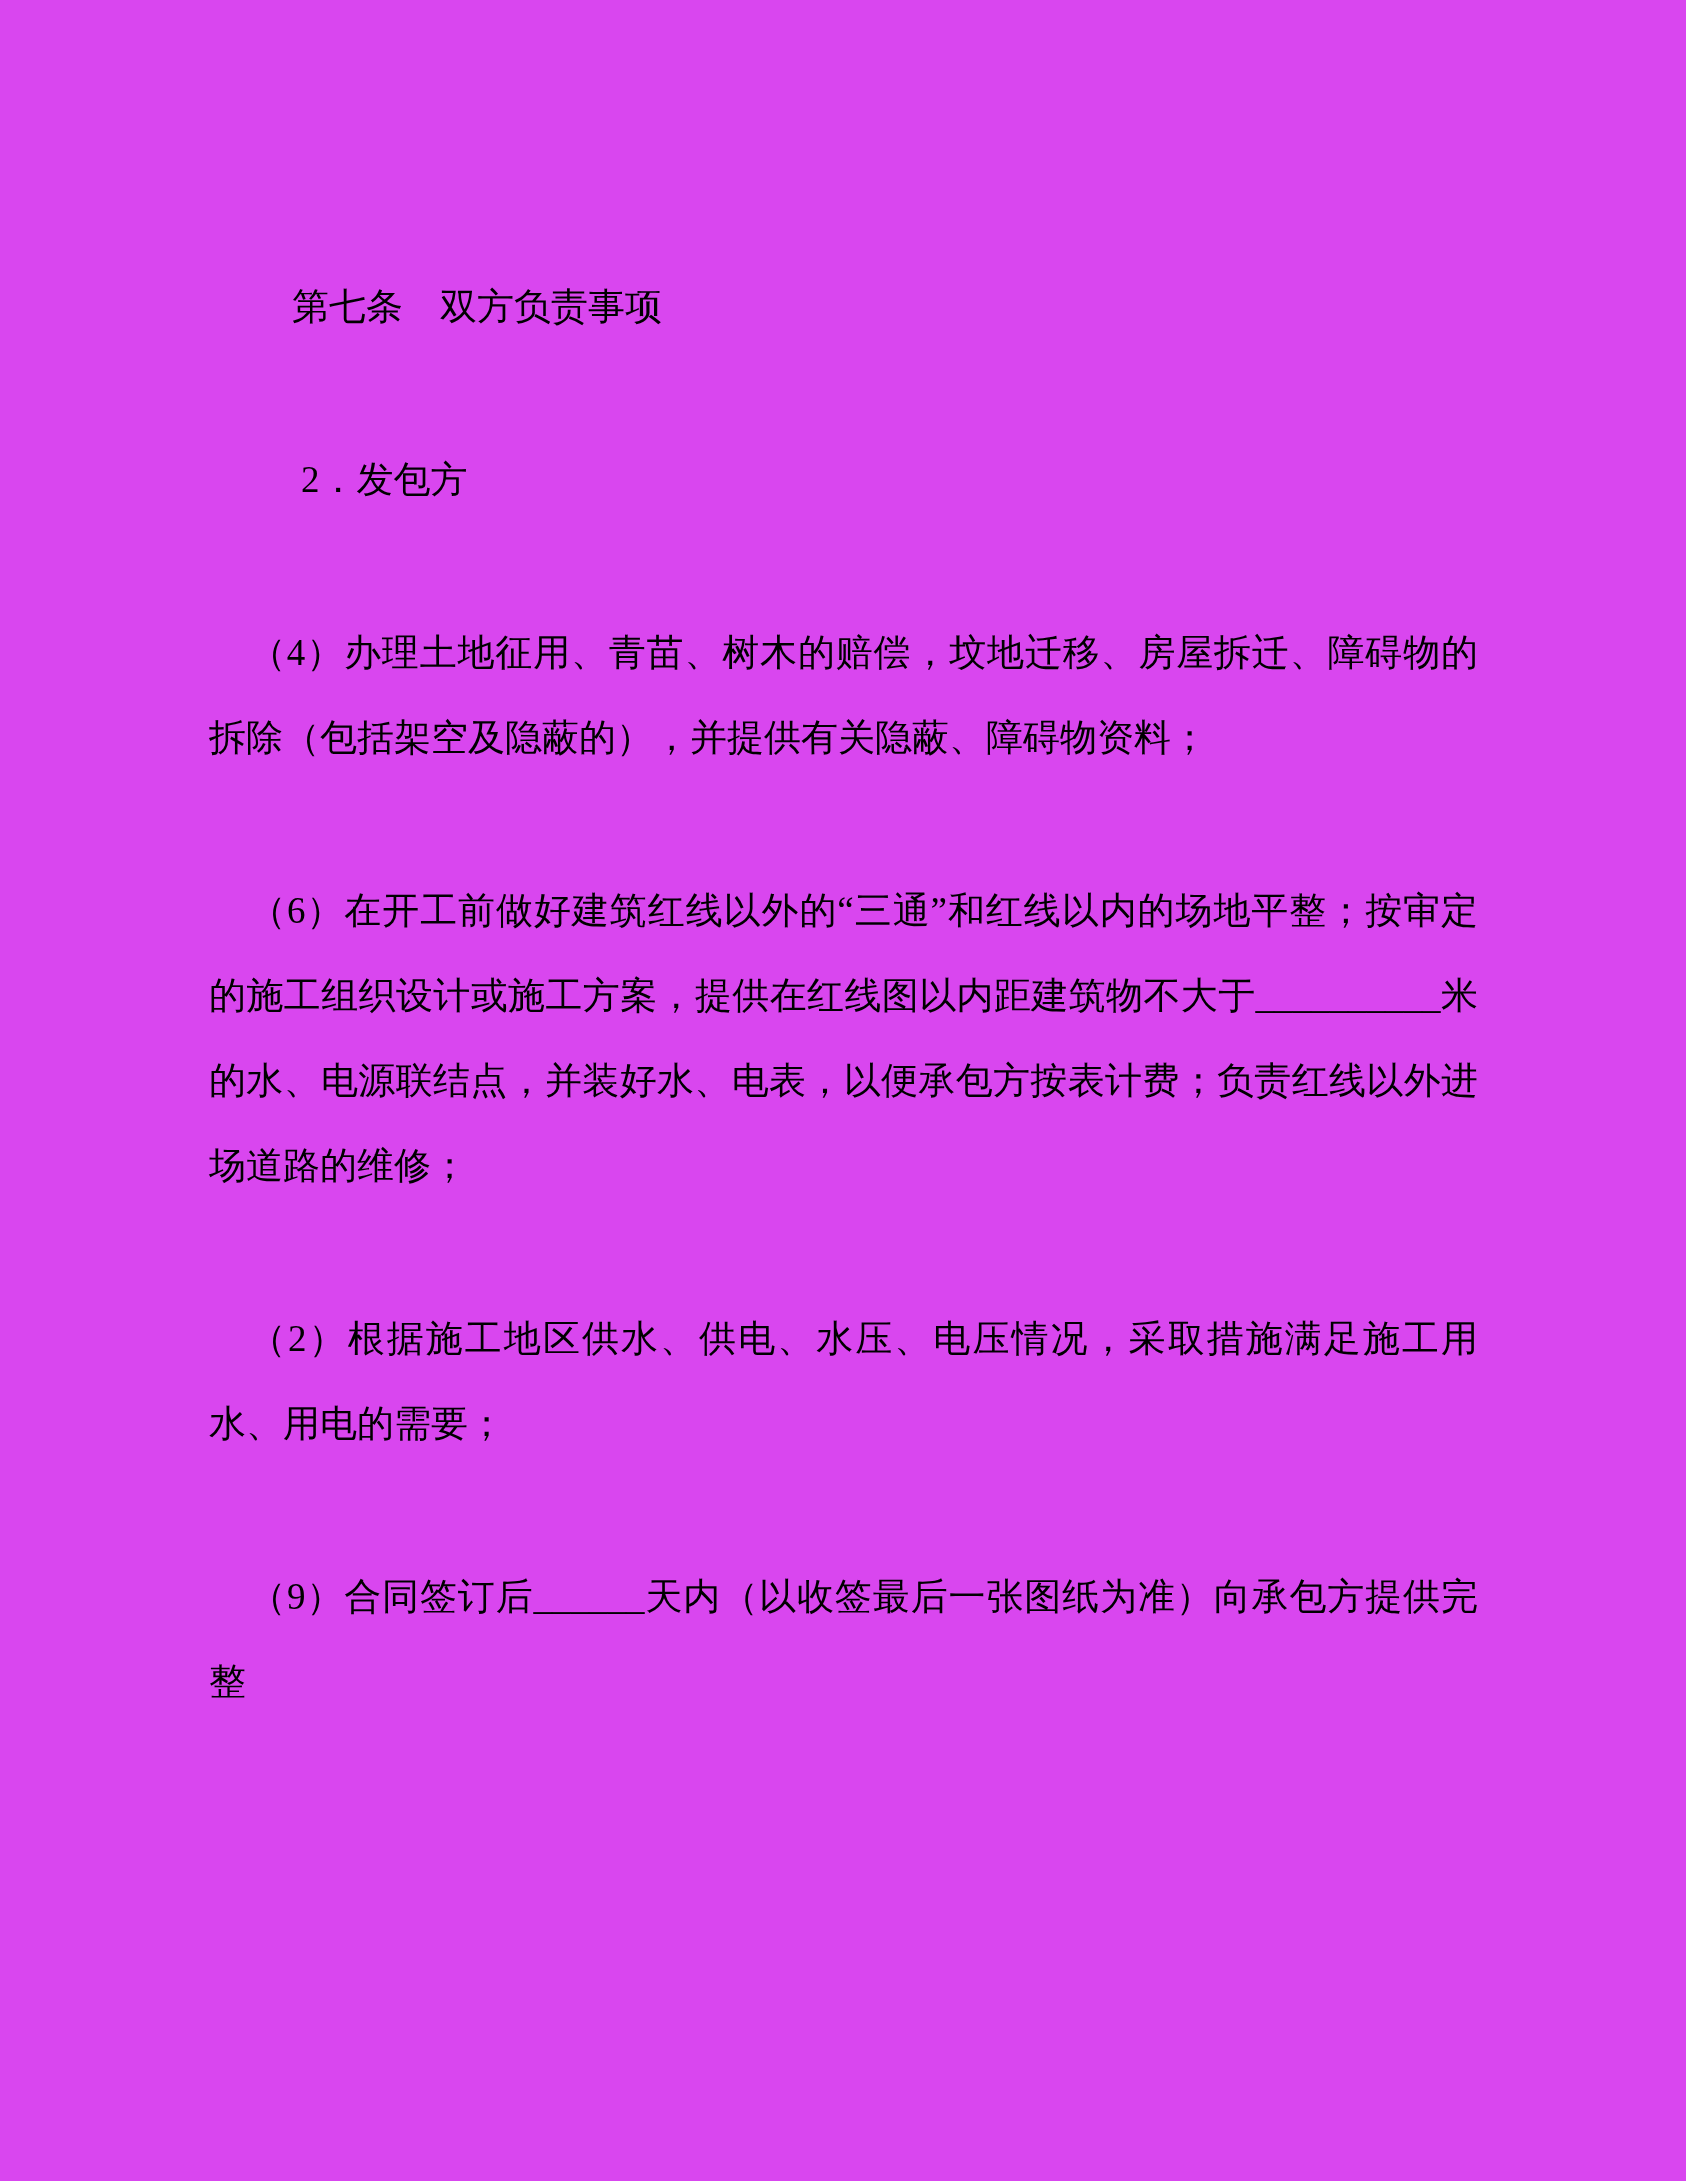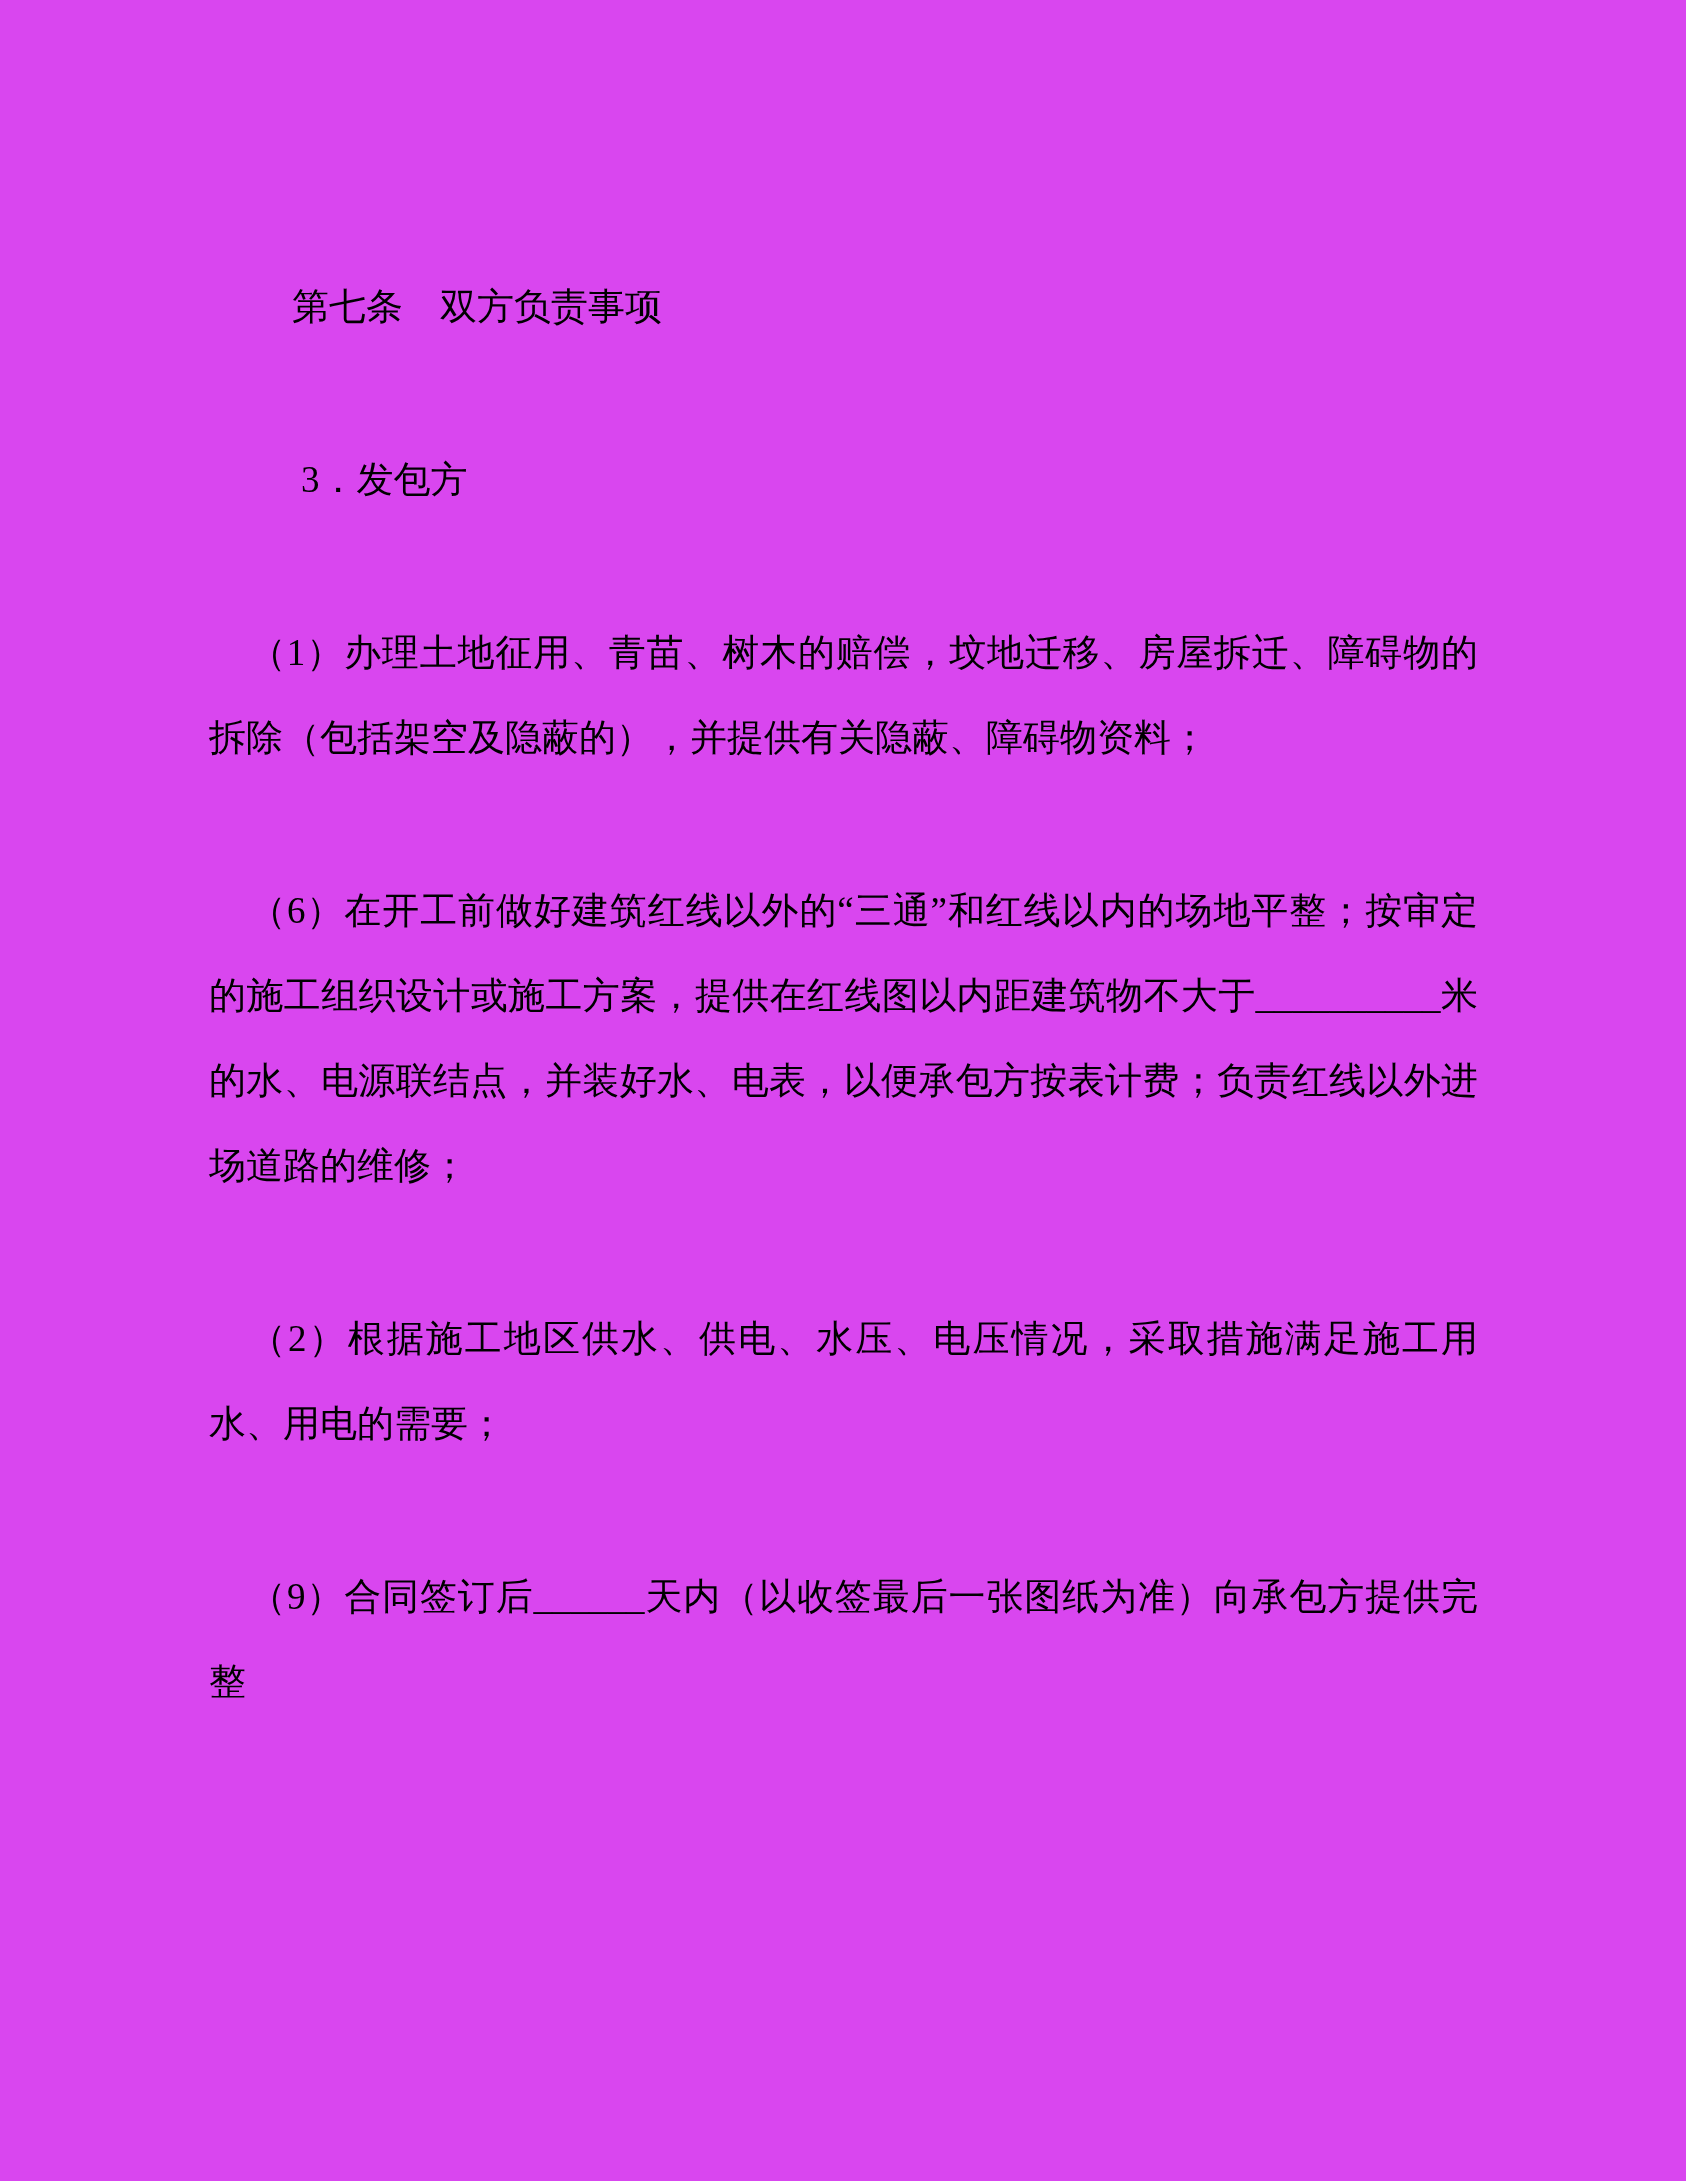--- a/index.html
+++ b/index.html
@@ -48,23 +48,23 @@
   }
 </style>
 </head>
 <body>
 
 <div class="page">
   <div class="content">
 
     <h1 class="doc-title">第七条　双方负责事项</h1>
 
-    <div class="subheading">3．发包方</div>
+    <div class="subheading">2．发包方</div>
 
-    <p class="para">（1）办理土地征用、青苗、树木的赔偿，坟地迁移、房屋拆迁、障碍物的拆除（包括架空及隐蔽的），并提供有关隐蔽、障碍物资料；</p>
+    <p class="para">（4）办理土地征用、青苗、树木的赔偿，坟地迁移、房屋拆迁、障碍物的拆除（包括架空及隐蔽的），并提供有关隐蔽、障碍物资料；</p>
 
     <p class="para">（6）在开工前做好建筑红线以外的“三通”和红线以内的场地平整；按审定的施工组织设计或施工方案，提供在红线图以内距建筑物不大于__________米的水、电源联结点，并装好水、电表，以便承包方按表计费；负责红线以外进场道路的维修；</p>
 
     <p class="para">（2）根据施工地区供水、供电、水压、电压情况，采取措施满足施工用水、用电的需要；</p>
 
 
     <p class="para">（9）合同签订后______天内（以收签最后一张图纸为准）向承包方提供完整</p>
 
   </div>
 </div>

